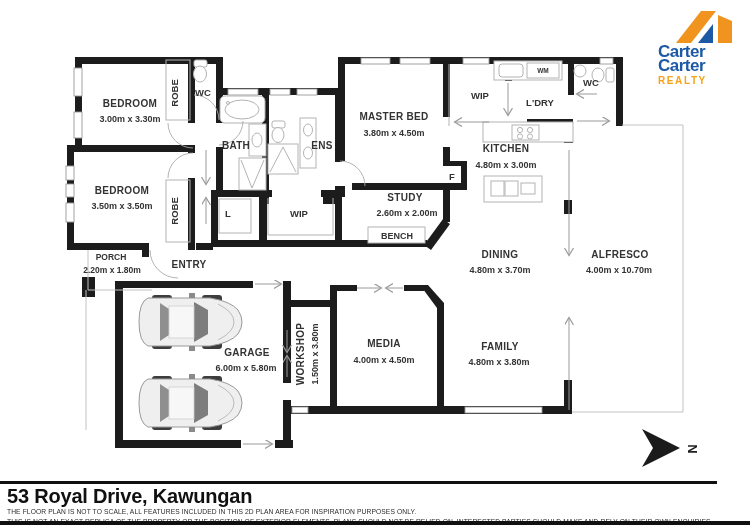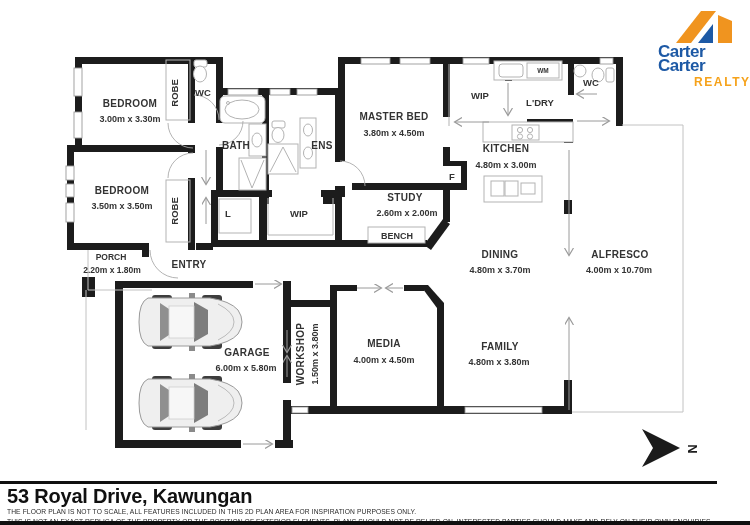--- a/index.html
+++ b/index.html
@@ -18,21 +18,21 @@
   .rm{font-size:10px;text-anchor:middle;letter-spacing:.3px;}
   .dm{font-size:9px;text-anchor:middle;}
   .sm{font-size:9.5px;text-anchor:middle;}
   .ps{font-size:8.5px;text-anchor:middle;}
   .xs{font-size:6.5px;text-anchor:middle;}
   .north{fill:#1b1b1b;}
   
   .logo{position:absolute;top:8px;right:14px;width:78px;}
   .logo .mark{display:block;margin:0 0 1px 16px;}
   .logo-t1{color:#1d59a5;font-weight:bold;font-size:17px;line-height:14px;letter-spacing:-.5px;}
-  .logo-t2{color:#f6a21a;font-weight:bold;font-size:12px;letter-spacing:1.6px;margin-top:2px;margin-left:36px;}
+  .logo-t2{color:#f6a21a;font-weight:bold;font-size:10px;letter-spacing:1.6px;margin-top:2px;}
   
   .titlebar{position:absolute;left:0;top:481px;width:717px;border-top:3px solid #101010;
             padding:2px 0 0 7px;box-sizing:border-box;}
   .addr{font-size:20px;font-weight:bold;color:#101010;margin:0;line-height:1.05;letter-spacing:-.2px;}
   .disc{font-size:6.7px;color:#2a2a2a;margin:1px 0 0 0;line-height:1.3;letter-spacing:.1px;}
   .bbar{position:absolute;left:0;bottom:0;width:750px;height:4px;background:#101010;}
 </style>
 </head>
 <body>
 

